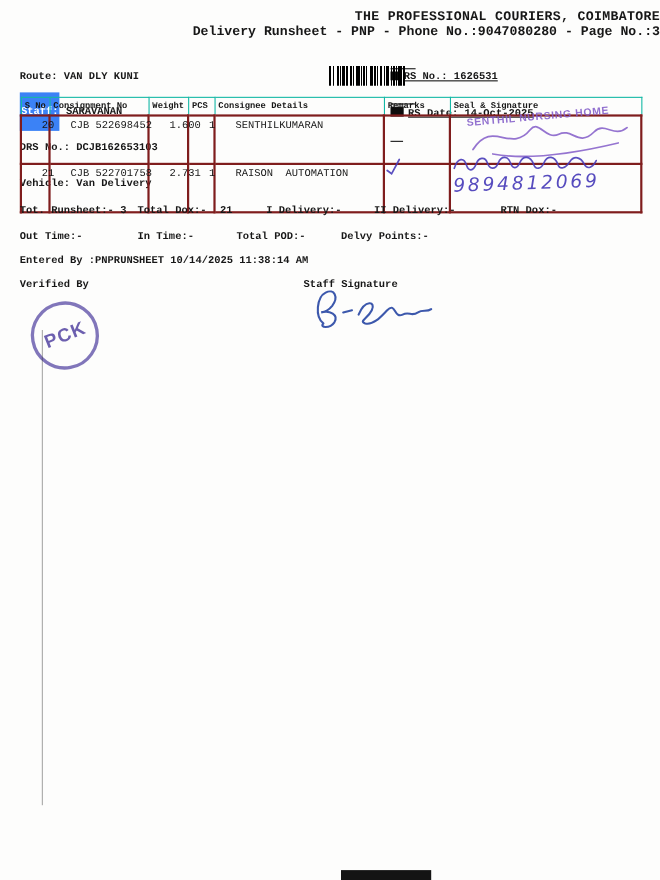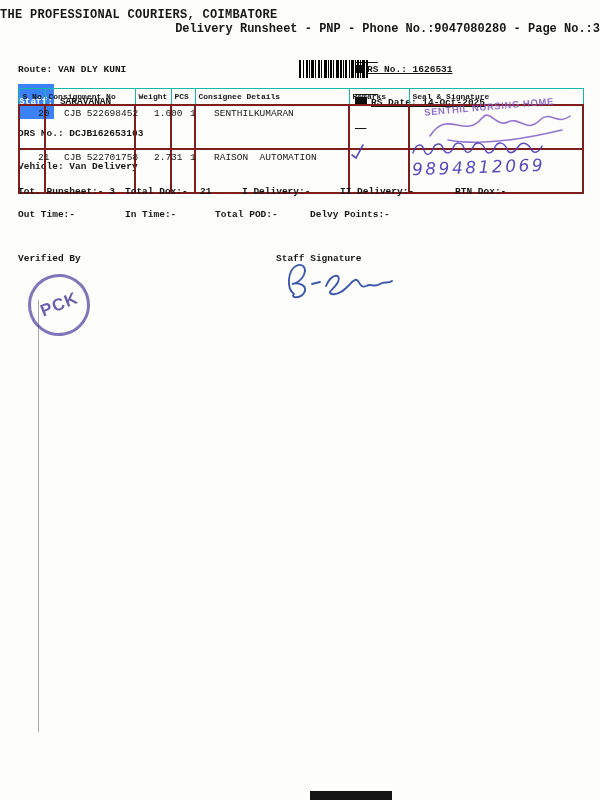--- a/index.html
+++ b/index.html
@@ -1,19 +1,19 @@
 <!DOCTYPE html>
 <html><head>
 <meta charset="utf-8">
 <style>
   html,body{margin:0;padding:0;background:#d8d8d8;}
   .page{position:relative;width:600px;height:800px;margin:0 auto;background:#fdfdfc;
         font-family:"Liberation Mono","DejaVu Sans Mono",monospace;color:#171717;overflow:hidden;}
   .abs{position:absolute;}
-  .company{top:8px;left:0;width:100%;text-align:left;font-size:12px;font-weight:bold;letter-spacing:.3px;}
+  .company{top:8px;left:0;width:100%;text-align:right;font-size:12px;font-weight:bold;letter-spacing:.3px;}
   .doc-title{top:22px;left:0;width:100%;text-align:right;font-size:12px;font-weight:bold;}
   .meta-left{top:43px;left:18px;font-size:9.5px;font-weight:bold;line-height:10.8px;white-space:pre;}
   .meta-right{top:43px;left:355px;font-size:9.5px;font-weight:bold;line-height:10.8px;white-space:pre;text-decoration:underline;}
   .inv{background:#3b82f6;color:#ffffff;padding:12px 1px;}
   .sq{display:inline-block;width:8px;height:8px;background:#0d0d0d;margin-right:4px;vertical-align:-1px;}
   .sq.wide{width:12px;height:9px;}
   .barcode{top:60px;left:299px;}
   table.rs{position:absolute;top:88px;left:18px;width:564px;border-collapse:collapse;table-layout:fixed;}
   .rs th{border:1px solid #14b8a6;font-size:8px;font-weight:bold;text-align:left;padding:2px 3px;height:11px;white-space:pre;}
   .rs td{border:2px solid #7f1d1d;font-size:9.5px;font-weight:normal;vertical-align:top;padding:2px 18px;height:38px;white-space:pre;}
@@ -125,20 +125,21 @@
   <span class="sum" style="left:200px;top:186px">21</span>
   <span class="sum" style="left:242px;top:186px">I Delivery:-</span>
   <span class="sum" style="left:340px;top:186px">II Delivery:-</span>
   <span class="sum" style="left:455px;top:186px">RTN Dox:-</span>
 
   <span class="sum" style="left:18px;top:209px">Out Time:-</span>
   <span class="sum" style="left:125px;top:209px">In Time:-</span>
   <span class="sum" style="left:215px;top:209px">Total POD:-</span>
   <span class="sum" style="left:310px;top:209px">Delvy Points:-</span>
 
+  <span class="sum" style="left:18px;top:231px">Entered By :PNPRUNSHEET 10/14/2025 11:38:14 AM</span>
 
   <span class="sum" style="left:18px;top:253px">Verified By</span>
   <span class="sum" style="left:276px;top:253px">Staff Signature</span>
 
   <div class="abs stamp1">SENTHIL NURSING HOME</div>
   <svg class="abs" style="left:424px;top:100px" width="152" height="46" viewBox="0 0 152 46" fill="none" stroke="rgba(130,92,200,.85)" stroke-width="1.6" stroke-linecap="round">
     <path d="M6,36 C24,8 40,40 58,18 C66,8 72,28 84,22 C96,16 102,34 116,20 C126,10 134,26 146,16"></path>
     <path d="M24,40 C56,46 96,40 138,30"></path>
   </svg>
 

